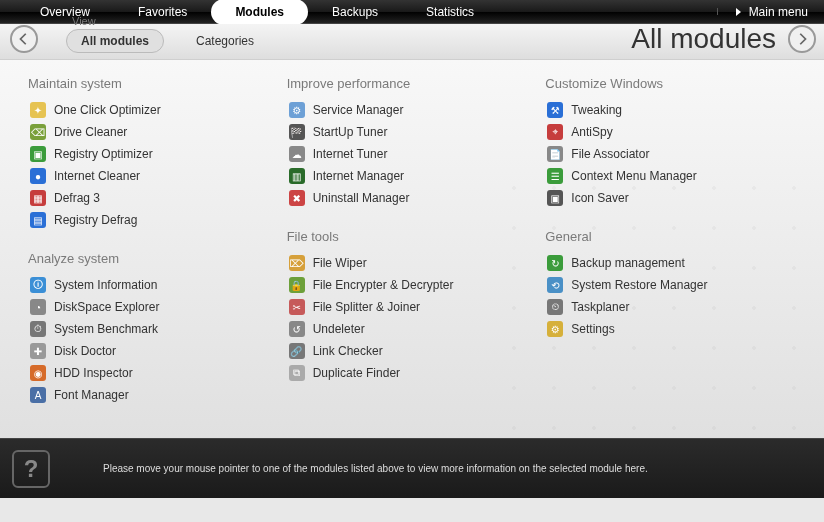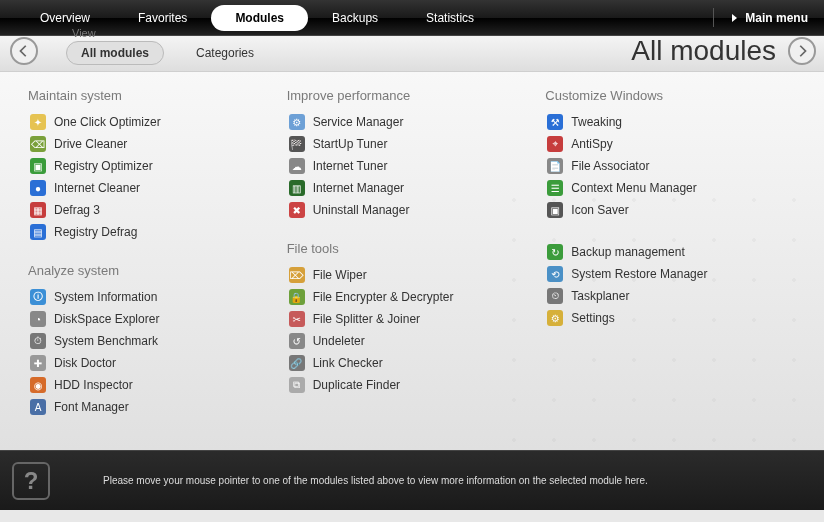--- a/index.html
+++ b/index.html
@@ -5,21 +5,21 @@
 * { margin: 0; padding: 0; box-sizing: border-box; }
 body {
   font-family: Tahoma, Verdana, Arial, sans-serif;
   font-size: 12px;
   width: 824px;
   height: 522px;
   overflow: hidden;
   background: #e8e8e8;
 }
 .top-tabs {
-  height: 36px;
+  height: 24px;
   background: linear-gradient(#333, #1a1a1a 50%, #000 51%, #222);
   display: flex;
   align-items: center;
   padding: 8px 16px;
   border-bottom: 1px solid #444;
 }
 .tab {
   color: #fff;
   padding: 6px 24px;
   cursor: pointer;
@@ -35,21 +35,21 @@
   margin-left: auto;
   color: #fff;
   font-size: 12px;
   display: flex;
   align-items: center;
   gap: 8px;
   border-left: 1px solid #555;
   padding-left: 18px;
   height: 100%;
   cursor: pointer;
-  font-weight: bold;
+  font-weight: normal;
 }
 .mainmenu .tri {
   width: 0; height: 0;
   border-top: 4px solid transparent;
   border-bottom: 4px solid transparent;
   border-left: 5px solid #fff;
 }
 .subbar {
   height: 36px;
   background: linear-gradient(#f4f4f4, #dedede);
@@ -352,20 +352,21 @@
             <span class="icon" style="background: rgb(59, 156, 59); color: rgb(255, 255, 255);">☰</span>
             <span>Context Menu Manager</span>
           </div>
           <div class="item">
             <span class="icon" style="background: rgb(85, 85, 85); color: rgb(255, 255, 255);">▣</span>
             <span>Icon Saver</span>
           </div>
         </div>
     </div>
     <div class="section">
+      <div class="section-title">General</div>
       <div>
           <div class="item">
             <span class="icon" style="background: rgb(59, 156, 59); color: rgb(255, 255, 255);">↻</span>
             <span>Backup management</span>
           </div>
           <div class="item">
             <span class="icon" style="background: rgb(74, 144, 198); color: rgb(255, 255, 255);">⟲</span>
             <span>System Restore Manager</span>
           </div>
           <div class="item">

